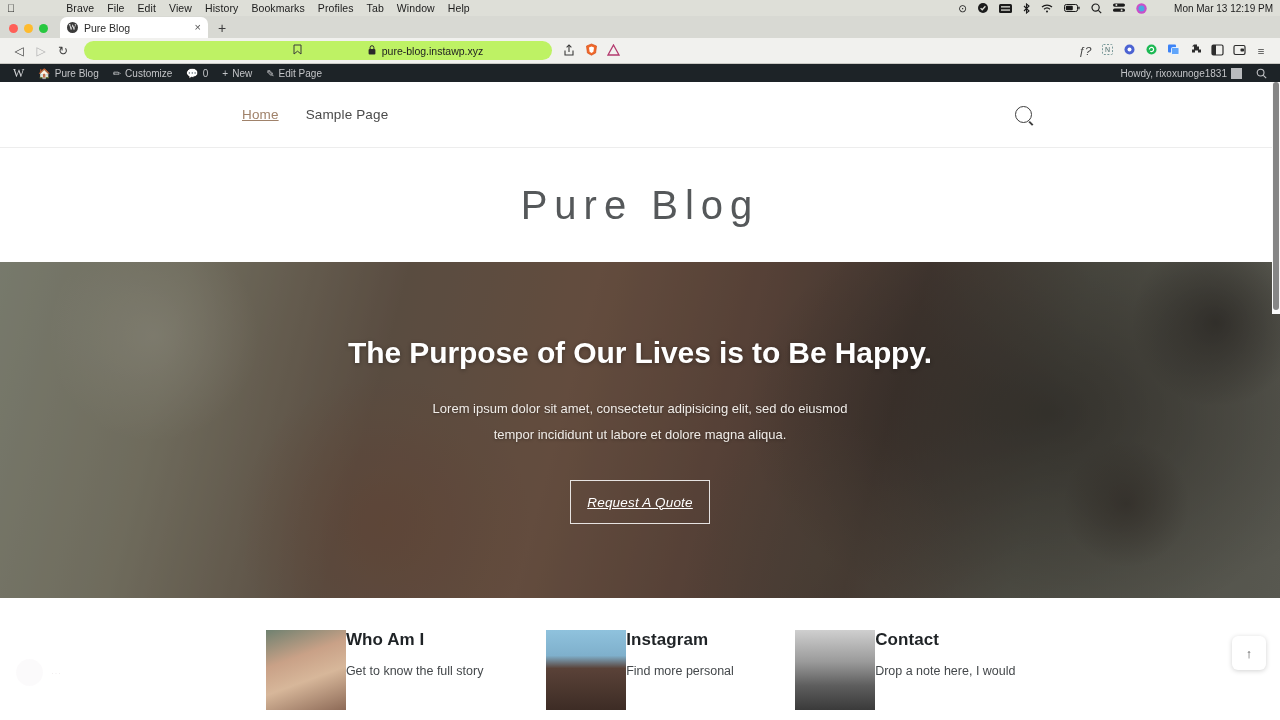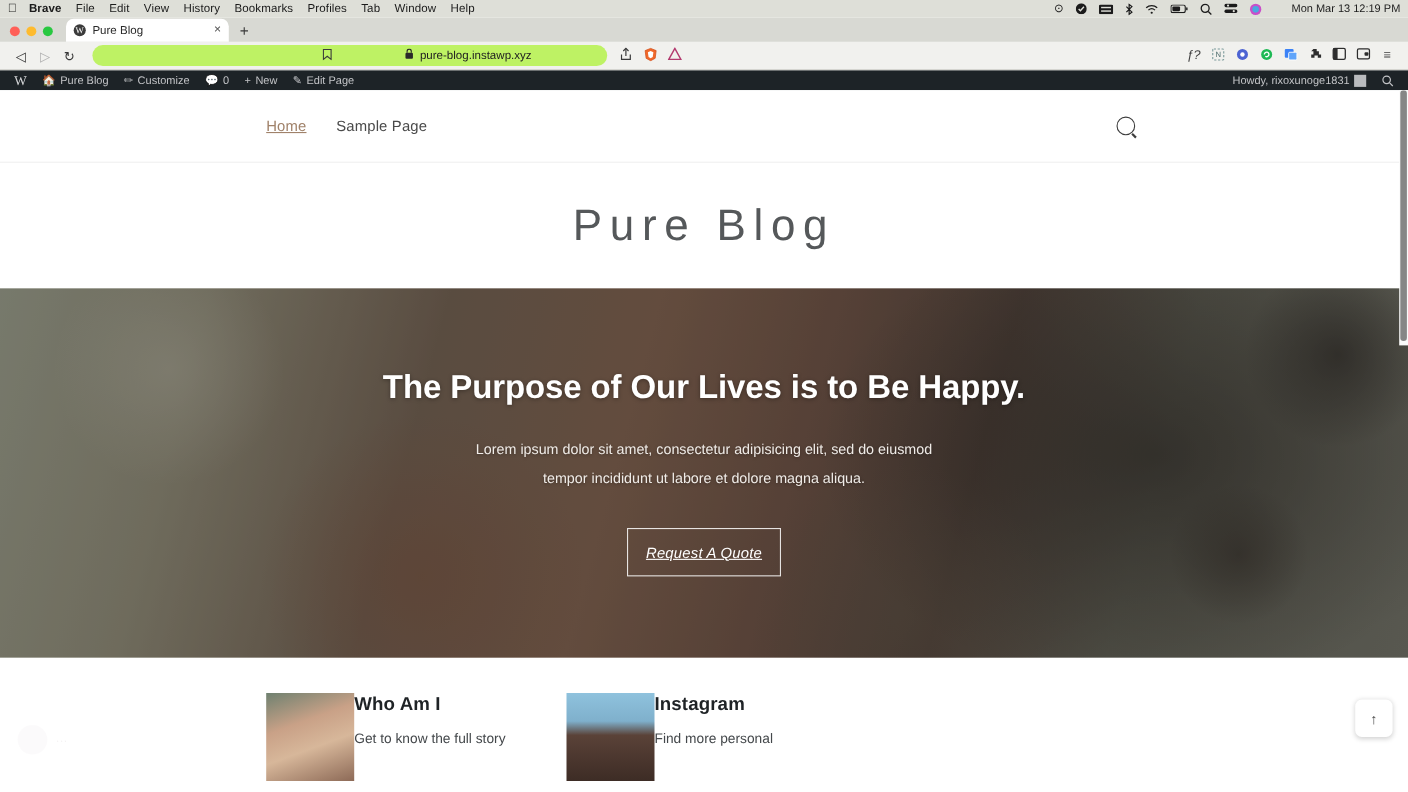--- a/index.html
+++ b/index.html
@@ -14,21 +14,21 @@
   .macbar {
     height: 16px; width: 100%;
     background: #dedfd8;
     display: flex; align-items: center;
     font-size: 10.5px; color: #1b1b1b;
     padding: 0 7px;
     position: relative; z-index: 50;
   }
   .macbar .apple { font-size: 11px; margin-right: 11px; line-height: 1; }
   .macbar .mitem { margin-right: 13px; white-space: nowrap; letter-spacing: .1px; }
-  .macbar .mitem.bold { font-weight: bold; }
+  .macbar .mitem.bold { font-weight: normal; margin-left: 40px; }
   .macbar .spacer { flex: 1; }
   .macbar .sysicon {
     margin-left: 11px; display: inline-flex; align-items: center;
     justify-content: center; line-height: 1;
   }
   .macbar .clock { margin-left: 27px; font-size: 10px; white-space: nowrap; }
 
   
   .tabstrip {
     height: 22px; background: #d8d9d3; display: flex; align-items: flex-end;
@@ -151,21 +151,21 @@
     color: #fff; font-size: 13.5px; background: transparent; letter-spacing: .2px; font-style: italic;
   }
 
   
   .cards-band {
     background: #fff; padding-top: 32px; height: 184px;
   }
   .cards {
     display: flex; padding: 0 242px 0 242px; gap: 0;
   }
-  .card { display: flex; gap: 0; width: 273px; align-items: flex-start; }
+  .card { display: flex; gap: 0; width: 273px; align-items: flex-start; justify-content: center; }
   .card-thumb {
     width: 80px; height: 80px; flex-shrink: 0; background: #b9b5ad;
   }
   .thumb1 { background: linear-gradient(160deg,#6f8170 0%,#c9a187 35%,#d7b79a 60%,#8d6a57 100%); }
   .thumb2 { background: linear-gradient(180deg,#8fc2dd 0%,#7fb0cc 32%,#5a4238 48%,#3d2c25 100%); }
   .thumb3 { background: linear-gradient(180deg,#cfcfcf 0%,#9a9a9a 40%,#5d5d5d 70%,#3a3a3a 100%); }
   .card-h { font-size: 17px; font-weight: bold; color: #1f2326; margin-bottom: 12px; letter-spacing: .1px; }
   .card-p { font-size: 12.5px; color: #44484b; line-height: 19px; }
 
   
@@ -433,20 +433,27 @@
           <div class="card-p">Get to know the full story</div>
         </div>
       </div>
       <div class="card">
         <div class="card-thumb thumb2"></div>
         <div>
           <div class="card-h">Instagram</div>
           <div class="card-p">Find more personal</div>
         </div>
       </div>
+      <div class="card">
+        <div class="card-thumb thumb3"></div>
+        <div>
+          <div class="card-h">Contact</div>
+          <div class="card-p">Drop a note here, I would</div>
+        </div>
+      </div>
     </div>
   </section>
 
   <div class="chat-widget">
     <span class="chat-bubble"></span>
     <span class="chat-text">···</span>
   </div>
 
   <div class="to-top">↑</div>
 

